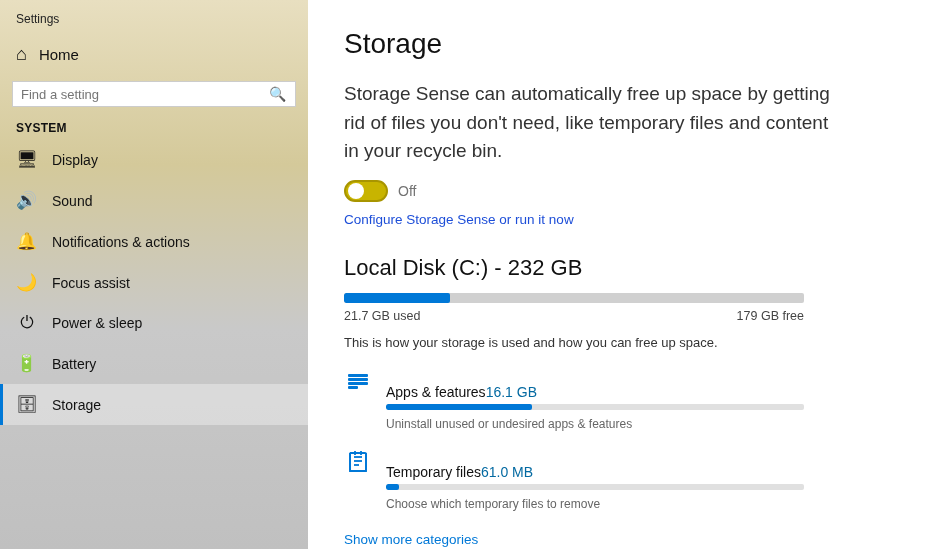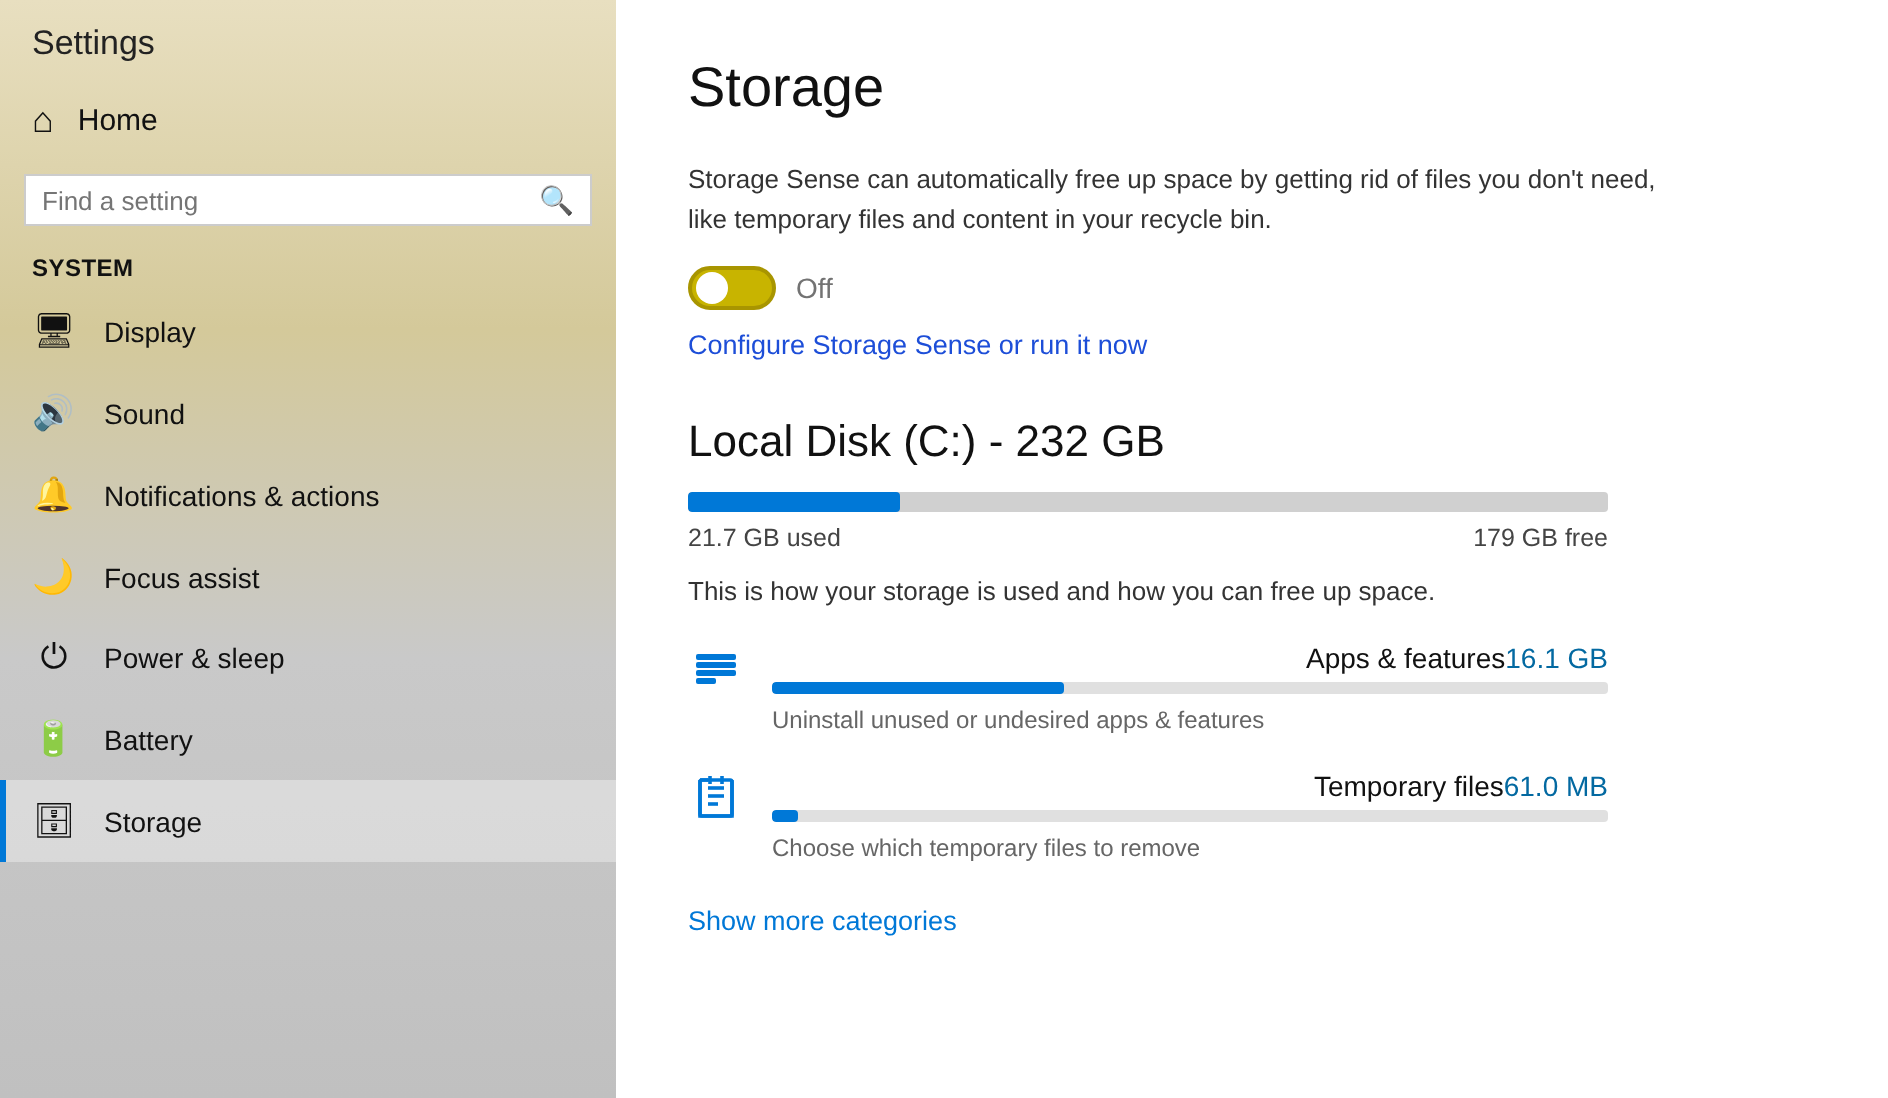--- a/index.html
+++ b/index.html
@@ -9,21 +9,21 @@
     .sidebar {
       width: 308px;
       min-width: 308px;
       background: linear-gradient(to bottom, #e8dfc0 0%, #d4c99a 30%, #c9c9c9 60%, #c0c0c0 100%);
       display: flex;
       flex-direction: column;
       height: 549px;
       overflow: hidden;
     }
     .sidebar-title {
-      font-size: 17px;
+      font-size: 12px;
       color: #222;
       padding: 12px 16px 8px 16px;
       font-weight: 400;
     }
     .sidebar-home {
       display: flex;
       align-items: center;
       padding: 10px 16px;
       gap: 12px;
       cursor: pointer;
@@ -77,21 +77,21 @@
       overflow-y: auto;
       height: 549px;
     }
     .page-title {
       font-size: 28px;
       font-weight: 300;
       color: #111;
       margin-bottom: 20px;
     }
     .description {
-      font-size: 13px;
+      font-size: 19px;
       color: #333;
       line-height: 1.5;
       margin-bottom: 14px;
       max-width: 500px;
     }
     .toggle-row {
       display: flex;
       align-items: center;
       gap: 10px;
       margin-bottom: 10px;
@@ -168,23 +168,24 @@
     .storage-item-icon {
       font-size: 22px;
       color: #0078d7;
       margin-top: 2px;
       min-width: 28px;
       text-align: center;
     }
     .storage-item-details { flex: 1; }
     .storage-item-header {
       display: flex;
-      justify-content: flex-end;
+      justify-content: flex-start;
       align-items: baseline;
       margin-bottom: 4px;
+      margin-top: 16px;
     }
     .storage-item-name { font-size: 14px; color: #111; }
     .storage-item-size { font-size: 14px; color: #0369a1; font-weight: 400; }
     .storage-item-bar {
       width: 100%;
       height: 6px;
       background: #e0e0e0;
       border-radius: 2px;
       margin-bottom: 4px;
       overflow: hidden;

